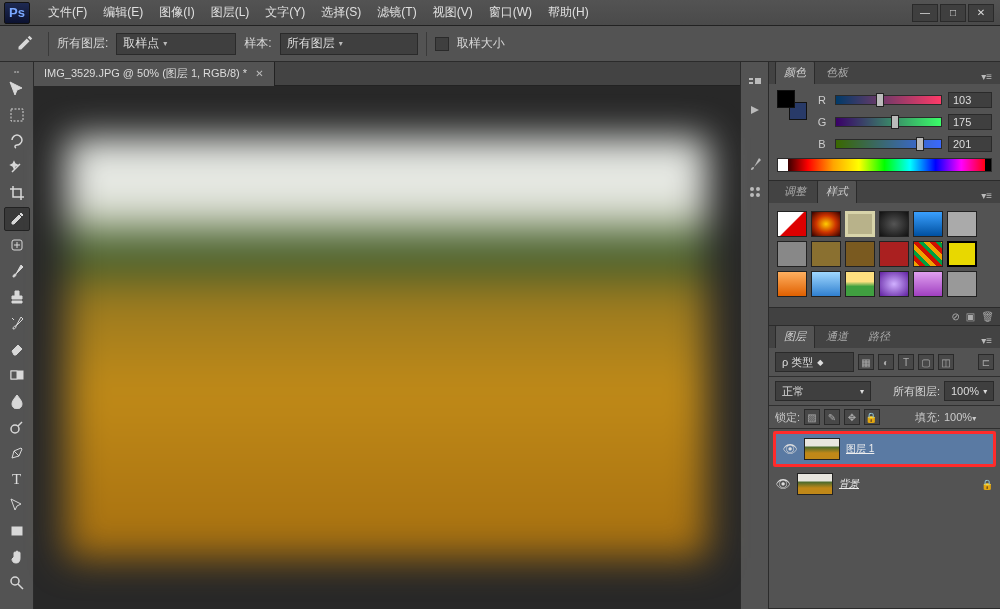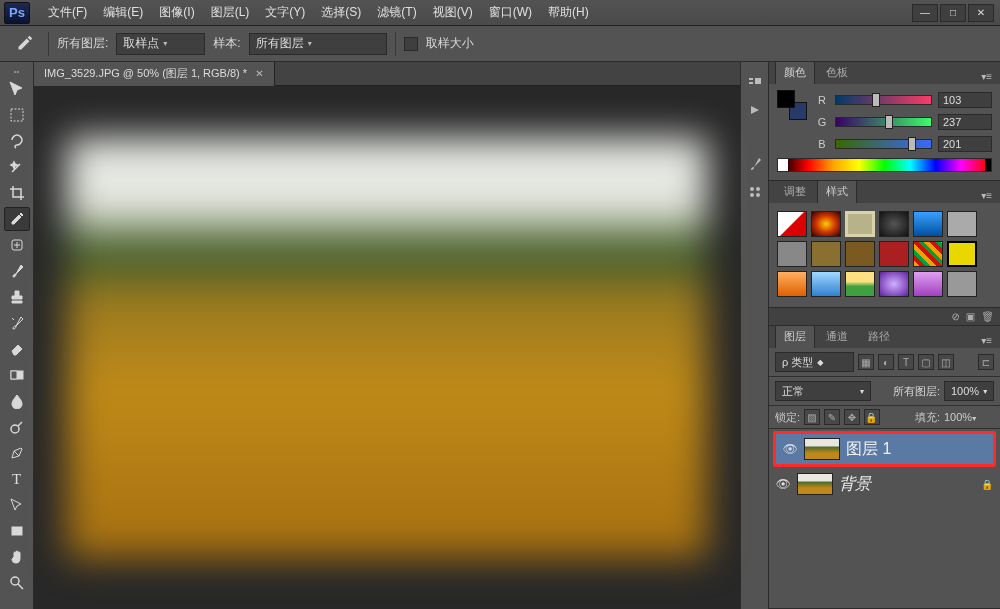--- a/index.html
+++ b/index.html
@@ -42,51 +42,51 @@
         #9a7a20 38%, #c08a18 60%, #a66f10 100%);
     filter: blur(18px);
     position:relative;
   }
   .side-dock { width:28px; background:#535353; border-left:1px solid #2b2b2b; display:flex; flex-direction:column; align-items:center; gap:12px; padding-top:12px;}
 
   
   .right-panels { width: 232px; background:#535353; border-left:1px solid #2b2b2b; display:flex; flex-direction:column;}
   .panel { border-bottom:1px solid #2b2b2b; }
   .panel-tabs { height:22px; background:#434343; display:flex; align-items:flex-end; padding-left:6px; gap:2px;}
-  .ptab { padding:3px 8px 4px; font-size:11px; color:#cfcfcf; background:#535353; border-radius:2px 2px 0 0; border:1px solid #2b2b2b; border-bottom:none;}
+  .ptab { padding:3px 8px 4px; font-size:11px; color:#cfcfcf; background:#535353; border-radius:2px 2px 0 0; border:1px solid #2b2b2b; border-bottom:none;font-style:italic;}
   .ptab.inactive { background:transparent; border-color:transparent; color:#aaa;}
   .panel-menu { margin-left:auto; margin-right:4px; color:#bbb; padding:2px 4px; font-size:10px;}
   .panel-body { padding: 6px 8px 8px; }
   .swatch-fgbg { position:relative; width:30px;height:30px;}
   .swatch-fgbg .bg { position:absolute; right:0; bottom:0; width:18px;height:18px; background:#283a68; border:1px solid #111;}
   .swatch-fgbg .fg { position:absolute; left:0; top:0; width:18px;height:18px; background:#000; border:1px solid #111;}
   .slider-row { display:flex; align-items:center; gap:6px; margin:2px 0;}
   .slider-label { width:14px; text-align:center; color:#ccc; font-size:11px;}
   .slider-track { flex:1; height:10px; position:relative; border:1px solid #2a2a2a;}
   .slider-knob { position:absolute; top:-3px; width:8px;height:14px; background:#bbb; border:1px solid #222;}
-  .slider-val { width:54px; height:16px; background:#3f3f3f; border:1px solid #2a2a2a; font-size:11px; color:#ddd; display:flex; align-items:center; padding:0 4px;}
+  .slider-val { width:44px; height:16px; background:#3f3f3f; border:1px solid #2a2a2a; font-size:11px; color:#ddd; display:flex; align-items:center; padding:0 4px;}
   .spectrum { height:14px; margin-top:4px; background: linear-gradient(to right, black 2%, red, orange, yellow, lime, cyan, blue, magenta, red 98%, white 98%); border:1px solid #2a2a2a; position:relative;}
   .spectrum::before{content:"";position:absolute;left:0;top:0;width:10px;height:100%;background:white;}
   .spectrum::after{content:"";position:absolute;right:0;top:0;width:6px;height:100%;background:black;}
 
   .styles-grid { display:grid; grid-template-columns: repeat(6, 30px); gap:4px; padding:2px 0;}
   .style-sw { width:30px; height:26px; border:1px solid #222; background:#777;}
   .panel-foot { height:18px; background:#414141; border-top:1px solid #2b2b2b; display:flex; align-items:center; justify-content:flex-end; gap:6px; padding:0 6px;}
   .panel-foot span { color:#aaa; font-size:10px;}
 
   
   .layer-opts { display:flex; align-items:center; gap:4px; padding:4px 6px; border-bottom:1px solid #2f2f2f;}
   .layer-opts .sel { height:20px; background:#3f3f3f; border:1px solid #2a2a2a; display:flex; align-items:center; padding:0 6px; gap:4px; font-size:11px; color:#ddd;}
   .mini-icon { width:16px; height:16px; border:1px solid #2a2a2a; background:#484848; color:#aaa; font-size:10px; display:flex; align-items:center; justify-content:center;}
   .lock-row { display:flex; align-items:center; gap:4px; padding:3px 6px; border-bottom:1px solid #2f2f2f; font-size:11px; color:#ccc;}
   .layer-row { display:flex; align-items:center; gap:6px; padding:4px 6px; height:30px;}
   .layer-row.sel { background:#5a7aa3;}
   .eye { width:16px; height:16px; display:flex;align-items:center;justify-content:center; color:#ddd;}
   .thumb { width:36px; height:22px; border:1px solid #222; background:linear-gradient(#e8e6df 35%, #4a6a2e 40%, #c08818 70%);}
-  .layer-name { font-size:16px; color:#eee;}
+  .layer-name { font-size:10px; color:#eee;text-decoration:underline;}
   .highlight-box { border:3px solid #ff2b2b; border-radius:2px; margin:2px 4px; }
   .lock-ico { margin-left:auto; color:#ccc; font-size:10px;}
 
   .opt-sep { width:1px; height:24px; background:#3a3a3a; }
   .dock-icon { width:18px; height:16px; color:#bbb; display:flex;align-items:center;justify-content:center;}
   .tabbar-handle { width:34px; height:10px; display:flex; align-items:center; justify-content:center; color:#999; font-size:8px;}
 </style>
 </head>
 <body>
 
@@ -110,21 +110,21 @@
 </div>
 
 <div class="options-bar">
   <div class="eyedropper-big">
     <svg viewBox="0 0 24 24" width="22" height="22">
         <path d="M18 3l3 3-2 2-3-3 2-2zm-3 3l3 3-9 9H6v-3l9-9z" fill="#d8d8d8"></path>
       </svg>
   </div>
   <div class="opt-sep"></div>
   <span class="opt-label">所有图层:</span>
-  <div class="opt-select" style="width:89px">
+  <div class="opt-select" style="width:120px">
     <span>取样点</span>
       <span class="tri">▾</span>
   </div>
   <span class="opt-label">样本:</span>
   <div class="opt-select" style="width:138px">
     <span>所有图层</span>
       <span class="tri">▾</span>
   </div>
   <div class="opt-sep"></div>
   <div class="checkbox"></div>
@@ -301,21 +301,21 @@
               <div class="slider-track" style="background:linear-gradient(to right,#003a68,#ff3a68)">
                 <div class="slider-knob" style="left:38%"></div>
               </div>
               <div class="slider-val">103</div>
             </div>
             <div class="slider-row">
               <span class="slider-label">G</span>
               <div class="slider-track" style="background:linear-gradient(to right,#3a0068,#3aff68)">
                 <div class="slider-knob" style="left:52%"></div>
               </div>
-              <div class="slider-val">237</div>
+              <div class="slider-val">175</div>
             </div>
             <div class="slider-row">
               <span class="slider-label">B</span>
               <div class="slider-track" style="background:linear-gradient(to right,#3a6800,#3a68ff)">
                 <div class="slider-knob" style="left:76%"></div>
               </div>
               <div class="slider-val">201</div>
             </div>
           </div>
         </div>

